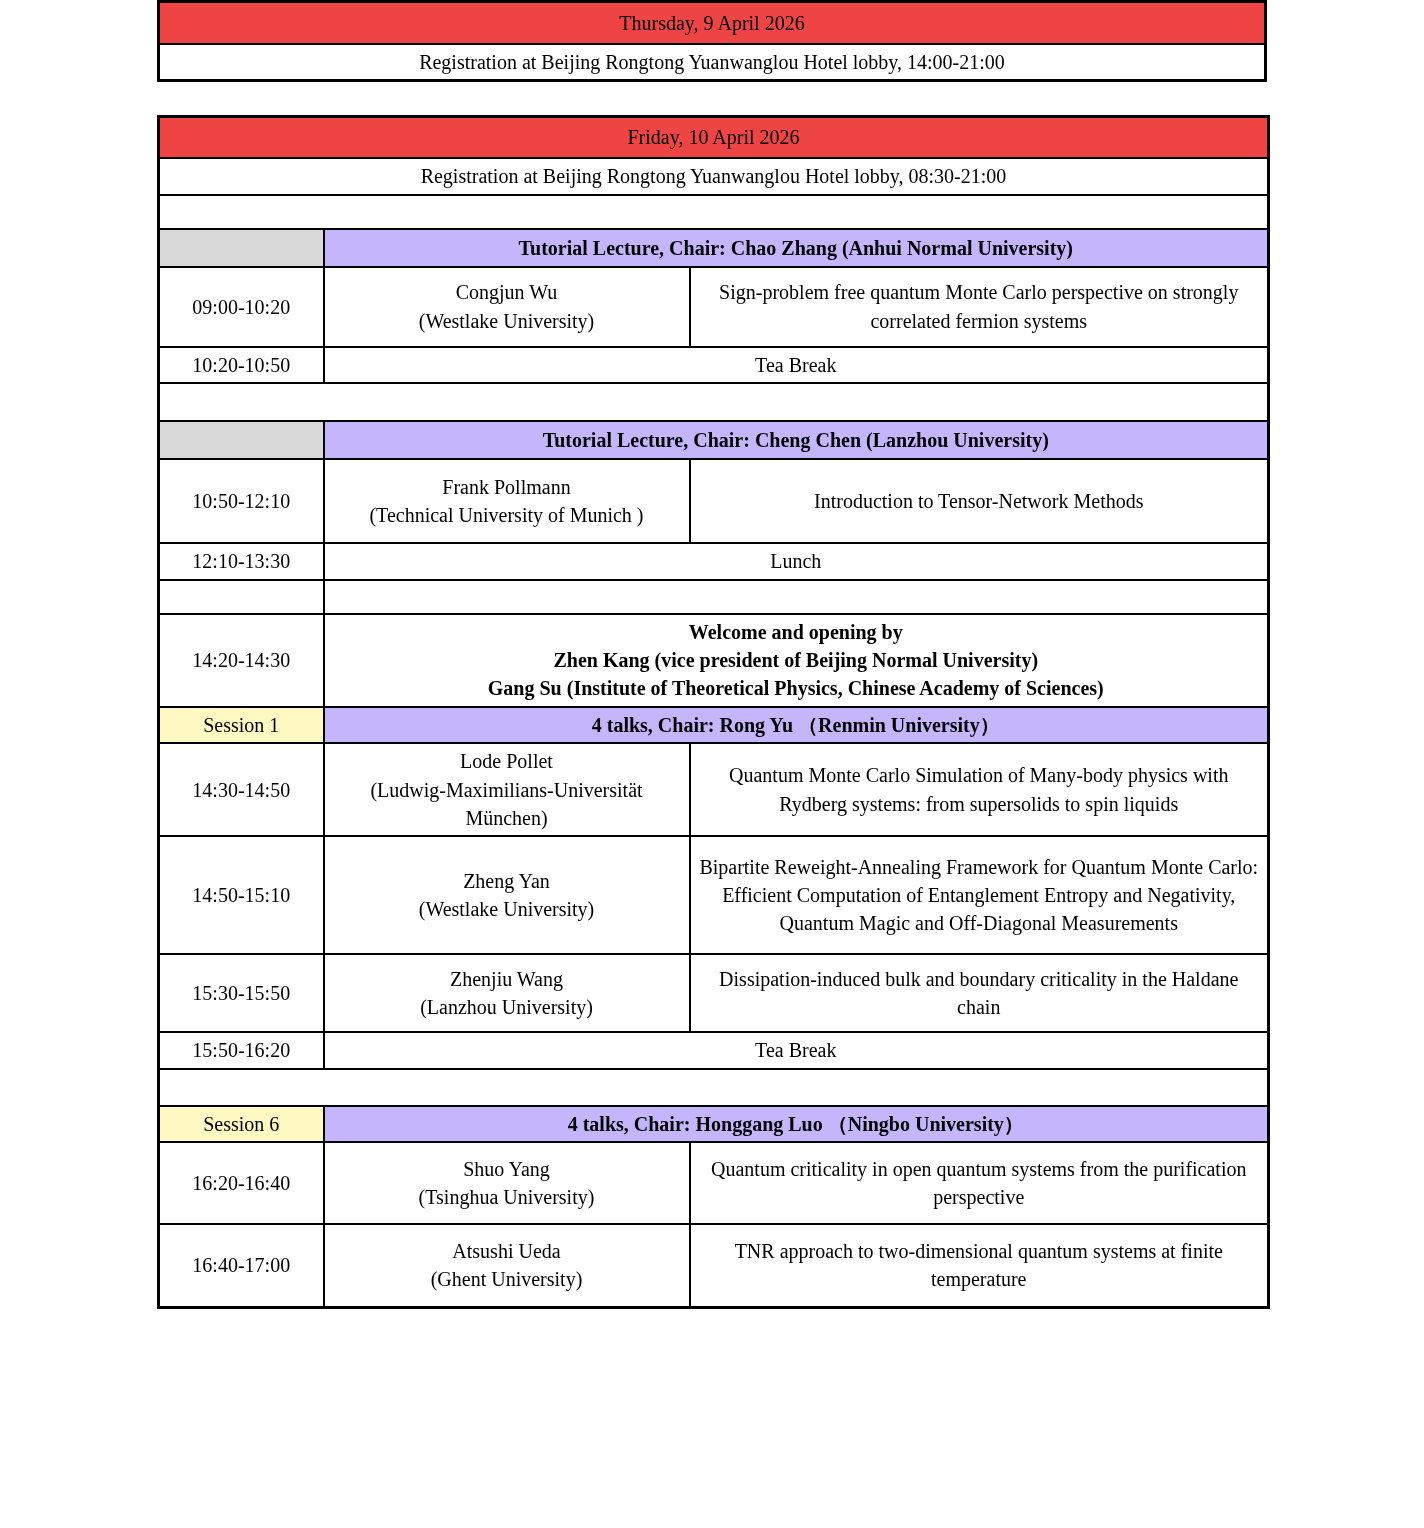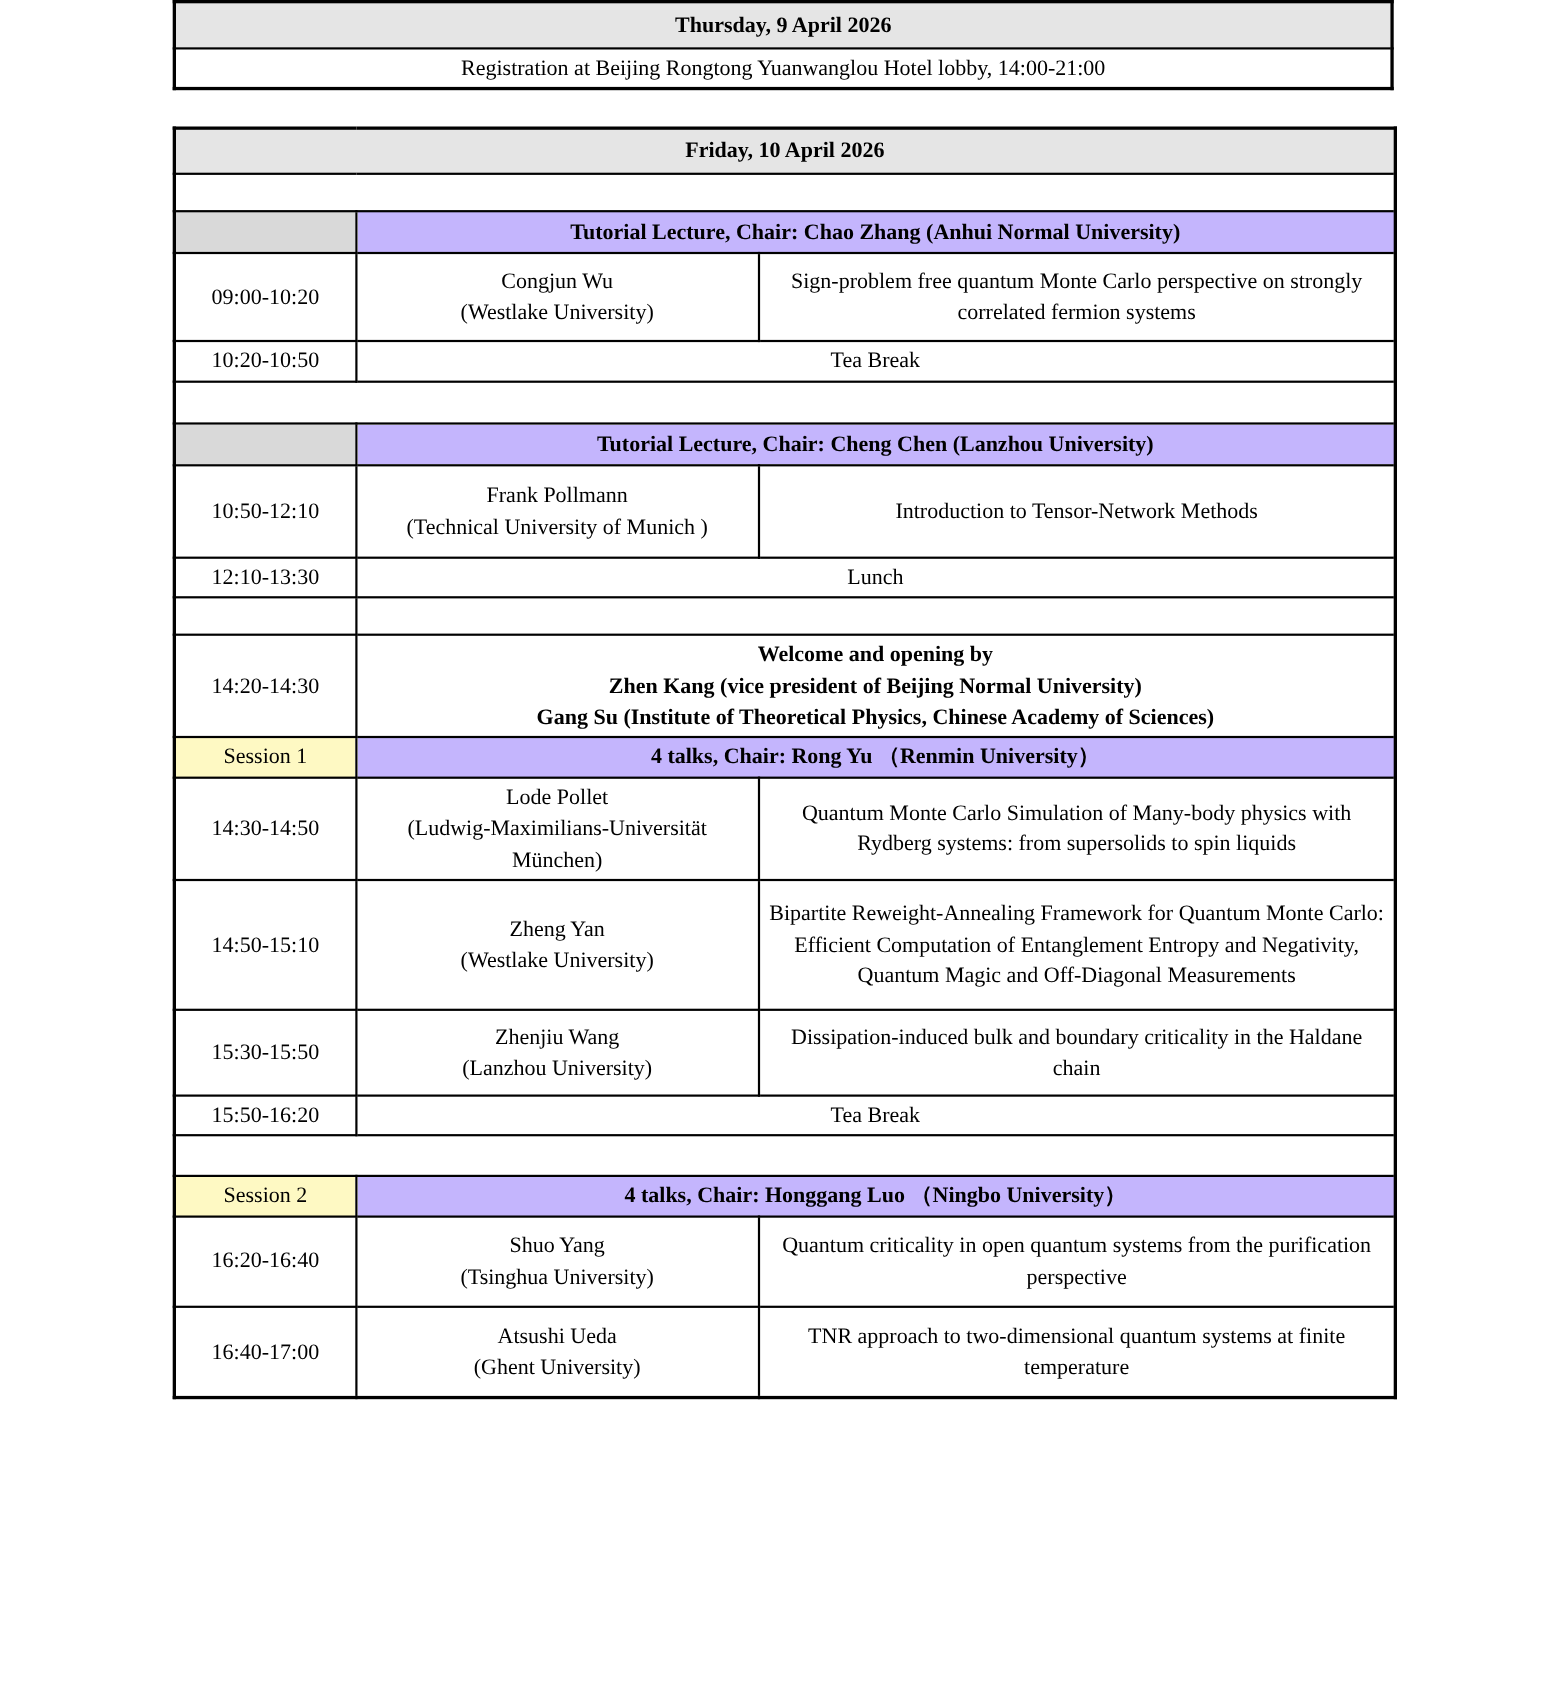--- a/index.html
+++ b/index.html
@@ -18,21 +18,21 @@
     border:3px solid #000;
   }
   table.ptable td{
     border:2px solid #000;
     vertical-align:middle;text-align:center;
     font-size:20px;line-height:1.42;
     padding:3px 8px;overflow:hidden;
   }
   .gap1{height:33px;}
   td.day{
-    background:#e5e5e5;text-align:left;font-weight:bold;
+    background:#ef4444;text-align:left;font-weight:normal;
     font-size:21px;padding-left:12px;
   }
   td.reg{text-align:left;font-size:21px;padding-left:12px;}
   td.sec{background:#d9d9d9;}
   td.sec-title{background:#c4b5fd;font-weight:bold;font-size:21px;}
   td.sec-label{background:#fef9c3;font-size:20px;}
   tr.large td{font-size:22px;}
   td.welcome{font-weight:bold;font-size:21px;margin-top:48px;}
   .spk-name,.spk-aff{display:block;}
 </style>
@@ -59,20 +59,23 @@
     <colgroup>
         <col style="width:165px">
         <col style="width:366px">
         <col style="width:579px">
       </colgroup>
 
     <tbody>
         <tr style="height:42px">
       <td class="day" colspan="3">Friday, 10 April 2026</td>
     </tr>
+    <tr style="height:34px">
+      <td class="reg" colspan="3">Registration at Beijing Rongtong Yuanwanglou Hotel lobby, 08:30-21:00</td>
+    </tr>
 
     <tr style="height:34px">
       <td colspan="3"></td>
     </tr>
 
     <tr style="height:38px">
       <td class="sec"></td>
       <td class="sec-title" colspan="2">Tutorial Lecture, Chair: Chao Zhang (Anhui Normal University)</td>
     </tr>
 
@@ -163,21 +166,21 @@
     <tr style="height:33px">
       <td>15:50-16:20</td>
       <td colspan="2">Tea Break</td>
     </tr>
 
     <tr style="height:37px">
       <td colspan="3"></td>
     </tr>
 
     <tr style="height:32px">
-      <td class="sec-label">Session 2</td>
+      <td class="sec-label">Session 6</td>
       <td class="sec-title" colspan="2">4 talks, Chair: Honggang Luo （Ningbo University）</td>
     </tr>
 
     <tr style="height:82px">
       <td>16:20-16:40</td>
       <td>
         <span class="spk-name">Shuo Yang</span>
         <span class="spk-aff">(Tsinghua University)</span>
       </td>
       <td>Quantum criticality in open quantum systems from the purification perspective</td>

